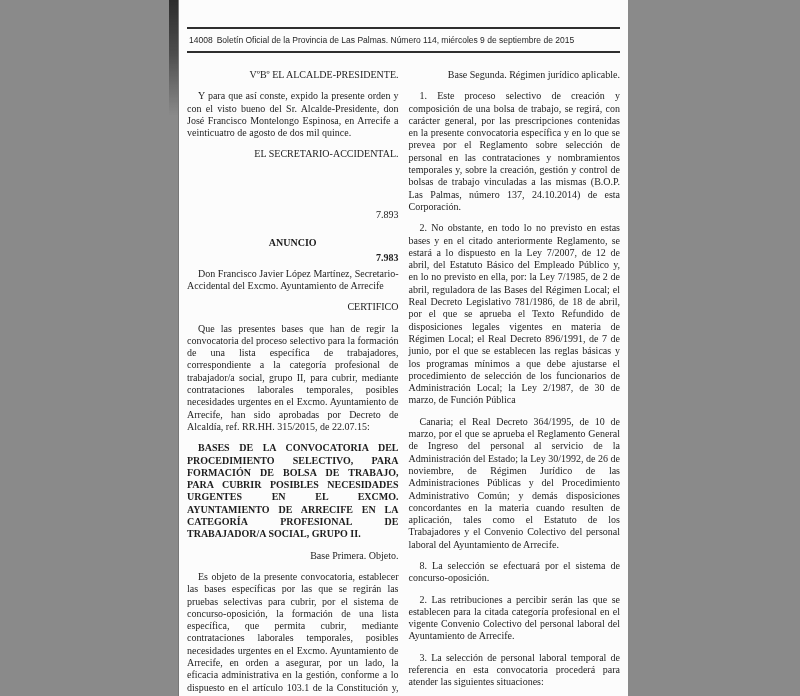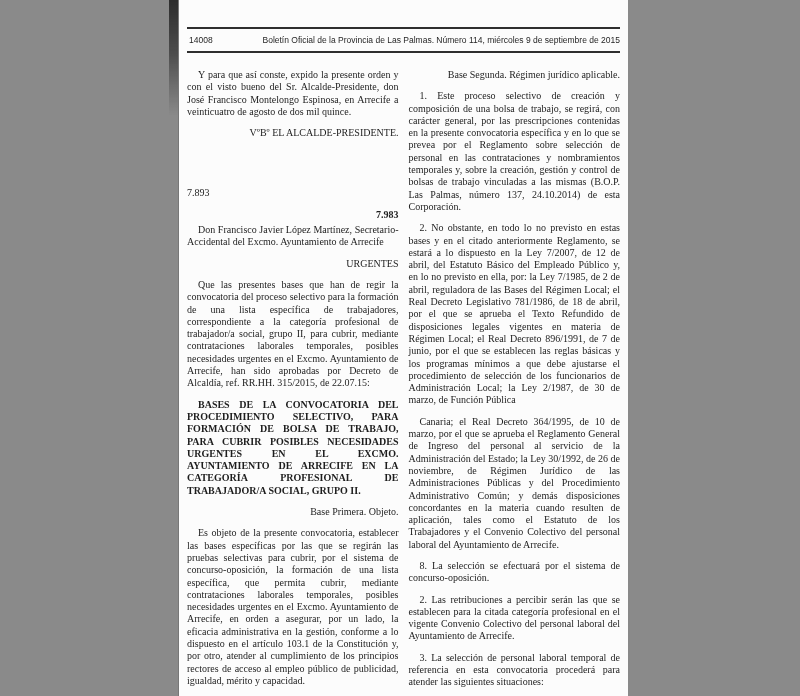--- a/index.html
+++ b/index.html
@@ -36,38 +36,38 @@
     border-top: 2px solid #2e2e2e;
     border-bottom: 2px solid #2e2e2e;
     height: 22px;
     display: flex;
     align-items: center;
     font-family: "Liberation Sans", sans-serif;
     font-size: 8.5px;
     color: #262626;
   }
   .masthead .pagenum { flex: 0 0 auto; padding-left: 2px; }
-  .masthead .title   { flex: 1 1 auto; text-align: right; padding-left: 14px; }
+  .masthead .title   { flex: 1 1 auto; text-align: left; padding-left: 4px; }
   .cols {
     display: flex;
     gap: 10px;
     margin-top: 16px;
     color: #1d1d1d;
     font-size: 10px;
     line-height: 12.3px;
   }
   .col { width: 50%; }
   .para {
     margin: 0 0 9px 0;
     text-align: justify;
     text-indent: 11px;
   }
   .para.noindent { text-indent: 0; margin-left: 20px; }
   .para.left     { text-align: right; }
-  .para.right    { text-indent: 0; margin-top: 48px; }
+  .para.right    { text-align: right; text-indent: 0; margin-top: 48px; }
   .para.center   { text-align: center; text-indent: 0; }
   .para.bold     { font-weight: bold; }
   .para.mt       { margin-top: 16px; }
   .para.tight    { margin-bottom: 3px; }
 </style>
 </head>
 <body>
 
 <div class="screen">
   <div class="edge-shadow"></div>
@@ -75,26 +75,28 @@
   <div class="page">
 
     <div class="masthead">
       <span class="pagenum">14008</span>
       <span class="title">Boletín Oficial de la Provincia de Las Palmas. Número 114, miércoles 9 de septiembre de 2015</span>
     </div>
 
     <div class="cols">
 
       <div class="col">
+        <p class="para left">VºBº EL ALCALDE-PRESIDENTE.</p>
         <p class="para">Y para que así conste, expido la presente orden y con el visto bueno del Sr. Alcalde-Presidente, don José Francisco Montelongo Espinosa, en Arrecife a veinticuatro de agosto de dos mil quince.</p>
-        <p class="para left">VºBº EL ALCALDE-PRESIDENTE.</p>
+        <p class="para left">EL SECRETARIO-ACCIDENTAL.</p>
         <p class="para right">7.893</p>
+        <p class="para center bold mt tight">ANUNCIO</p>
         <p class="para left bold noindent tight">7.983</p>
         <p class="para">Don Francisco Javier López Martínez, Secretario-Accidental del Excmo. Ayuntamiento de Arrecife</p>
-        <p class="para left">URGENTES</p>
+        <p class="para left">CERTIFICO</p>
         <p class="para">Que las presentes bases que han de regir la convocatoria del proceso selectivo para la formación de una lista específica de trabajadores, correspondiente a la categoría profesional de trabajador/a social, grupo II, para cubrir, mediante contrataciones laborales temporales, posibles necesidades urgentes en el Excmo. Ayuntamiento de Arrecife, han sido aprobadas por Decreto de Alcaldía, ref. RR.HH. 315/2015, de 22.07.15:</p>
         <p class="para bold">BASES DE LA CONVOCATORIA DEL PROCEDIMIENTO SELECTIVO, PARA FORMACIÓN DE BOLSA DE TRABAJO, PARA CUBRIR POSIBLES NECESIDADES URGENTES EN EL EXCMO. AYUNTAMIENTO DE ARRECIFE EN LA CATEGORÍA PROFESIONAL DE TRABAJADOR/A SOCIAL, GRUPO II.</p>
         <p class="para left">Base Primera. Objeto.</p>
         <p class="para">Es objeto de la presente convocatoria, establecer las bases específicas por las que se regirán las pruebas selectivas para cubrir, por el sistema de concurso-oposición, la formación de una lista específica, que permita cubrir, mediante contrataciones laborales temporales, posibles necesidades urgentes en el Excmo. Ayuntamiento de Arrecife, en orden a asegurar, por un lado, la eficacia administrativa en la gestión, conforme a lo dispuesto en el artículo 103.1 de la Constitución y, por otro, atender al cumplimiento de los principios rectores de acceso al empleo público de publicidad, igualdad, mérito y capacidad.</p>
       </div>
 
       <div class="col">
         <p class="para left">Base Segunda. Régimen jurídico aplicable.</p>
         <p class="para">1. Este proceso selectivo de creación y composición de una bolsa de trabajo, se regirá, con carácter general, por las prescripciones contenidas en la presente convocatoria específica y en lo que se prevea por el Reglamento sobre selección de personal en las contrataciones y nombramientos temporales y, sobre la creación, gestión y control de bolsas de trabajo vinculadas a las mismas (B.O.P. Las Palmas, número 137, 24.10.2014) de esta Corporación.</p>
         <p class="para">2. No obstante, en todo lo no previsto en estas bases y en el citado anteriormente Reglamento, se estará a lo dispuesto en la Ley 7/2007, de 12 de abril, del Estatuto Básico del Empleado Público y, en lo no previsto en ella, por: la Ley 7/1985, de 2 de abril, reguladora de las Bases del Régimen Local; el Real Decreto Legislativo 781/1986, de 18 de abril, por el que se aprueba el Texto Refundido de disposiciones legales vigentes en materia de Régimen Local; el Real Decreto 896/1991, de 7 de junio, por el que se establecen las reglas básicas y los programas mínimos a que debe ajustarse el procedimiento de selección de los funcionarios de Administración Local; la Ley 2/1987, de 30 de marzo, de Función Pública</p>

